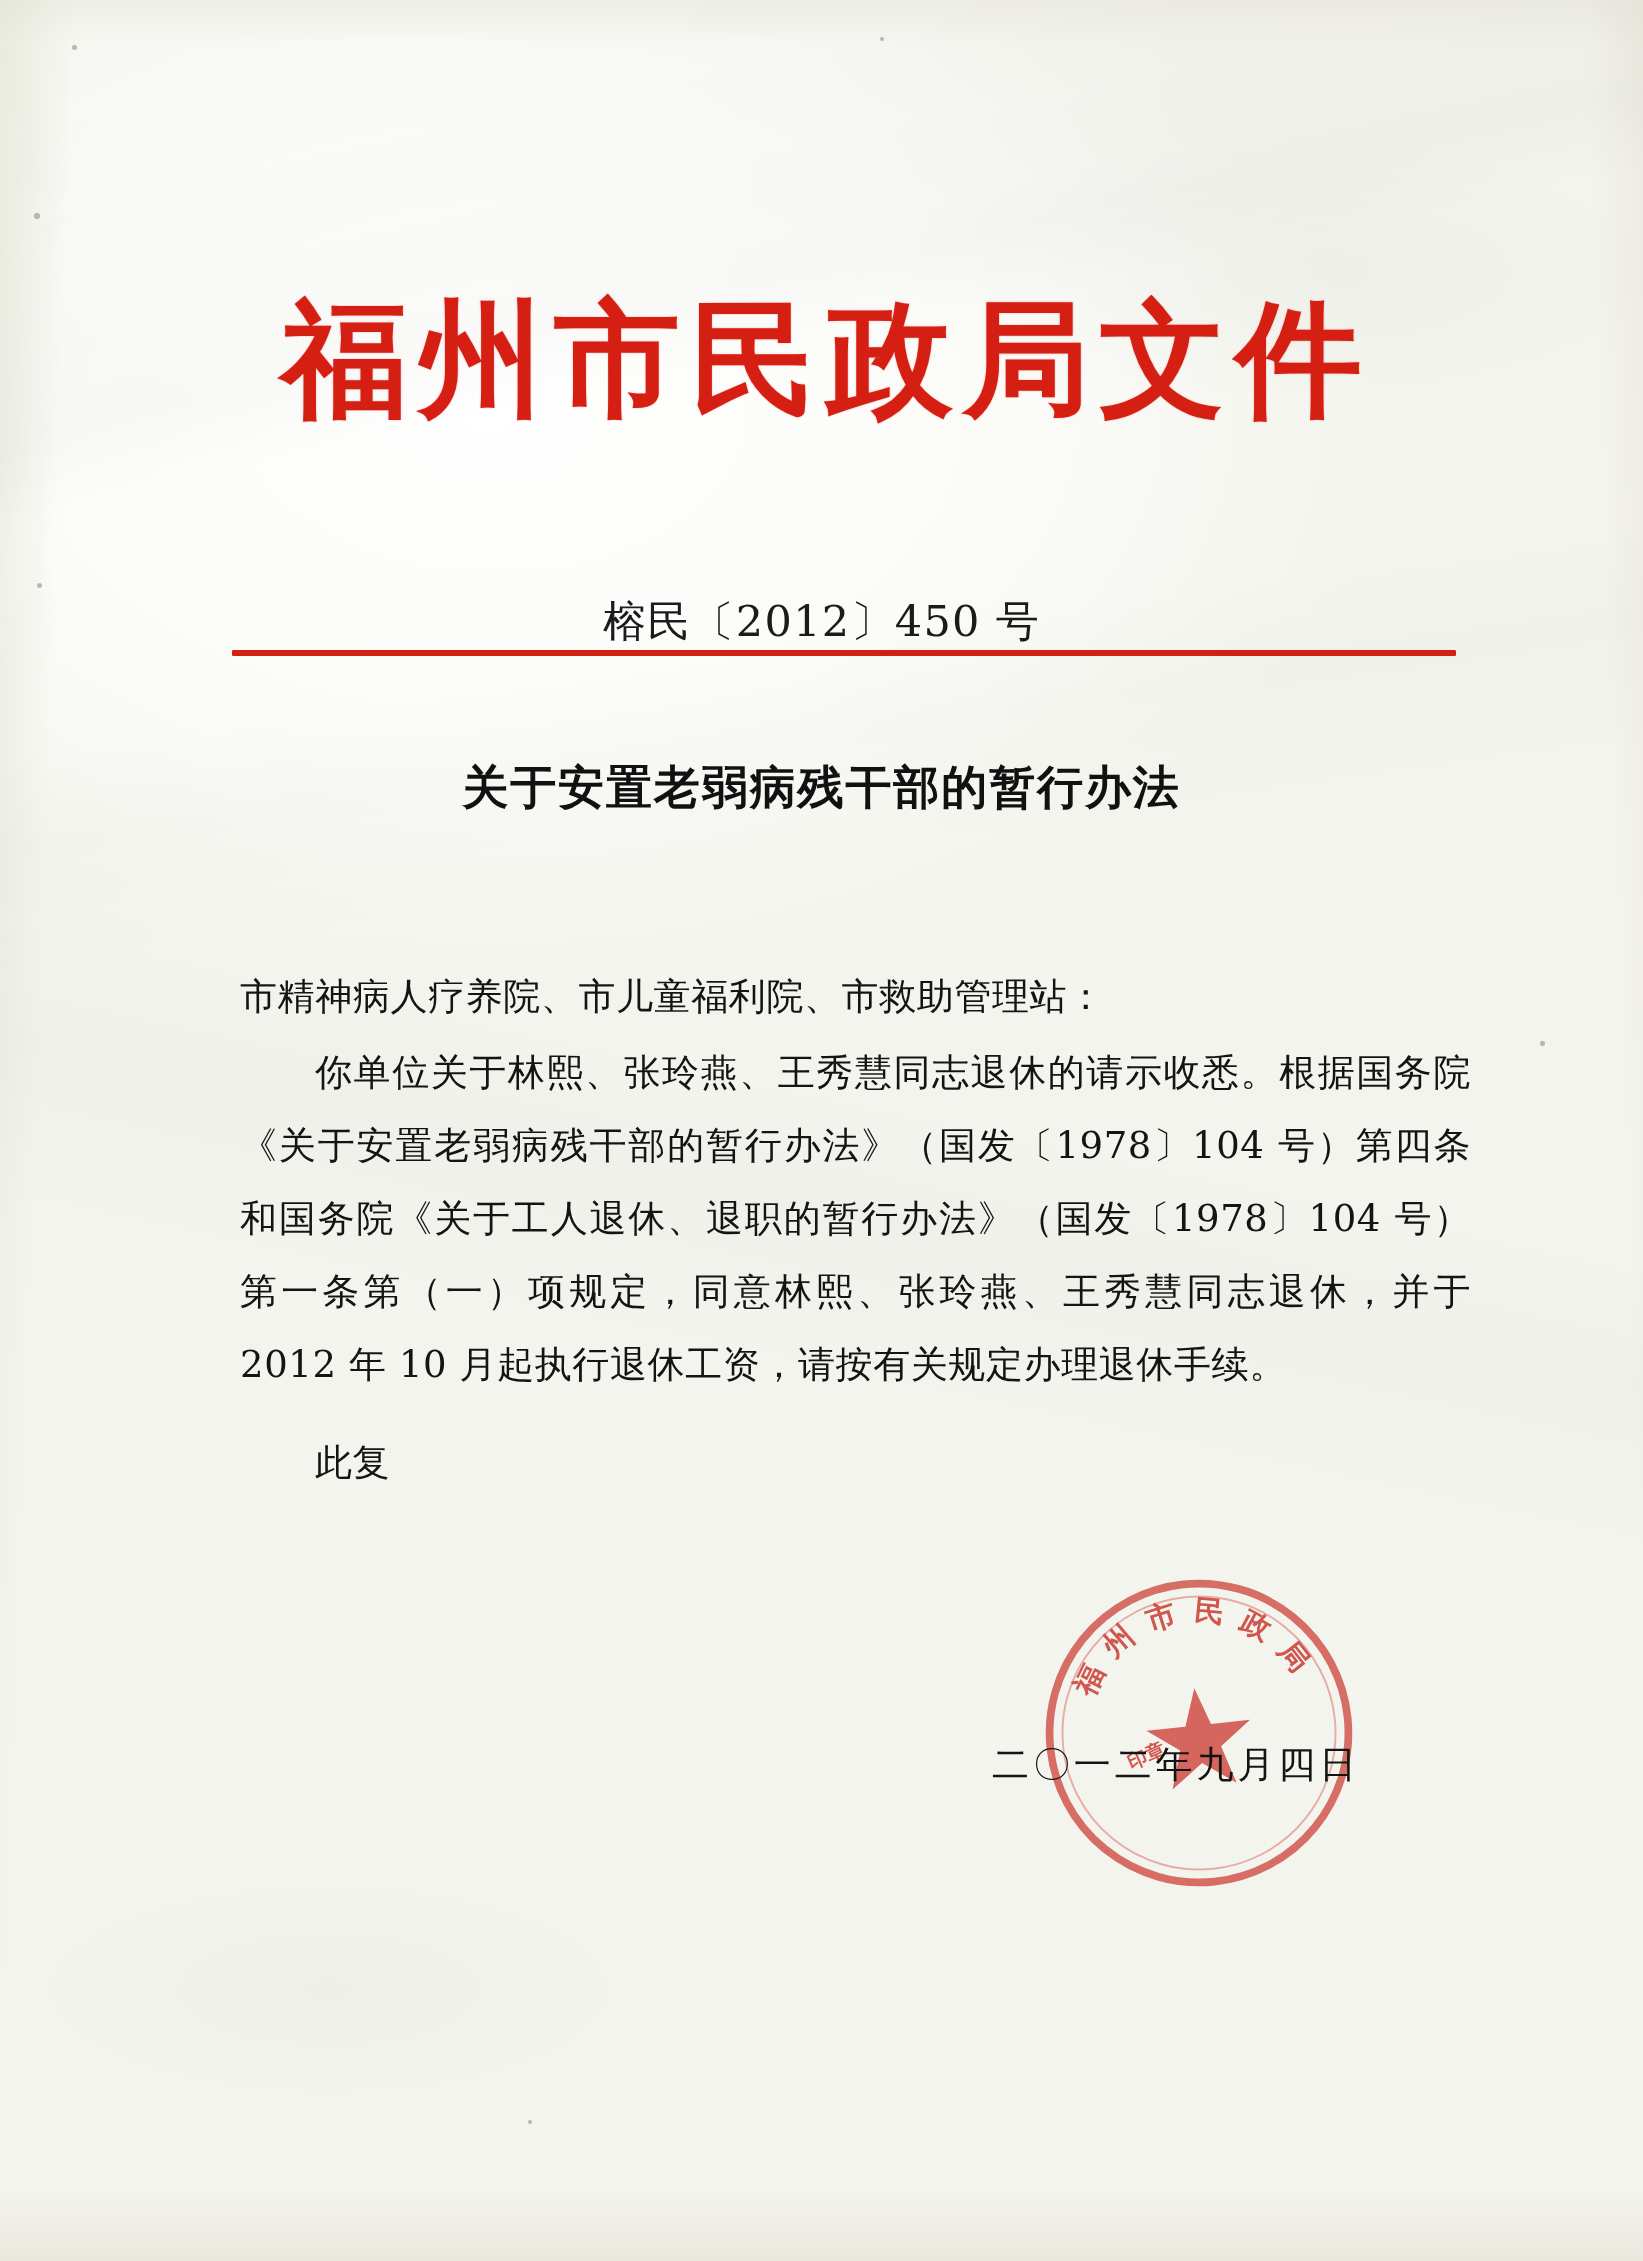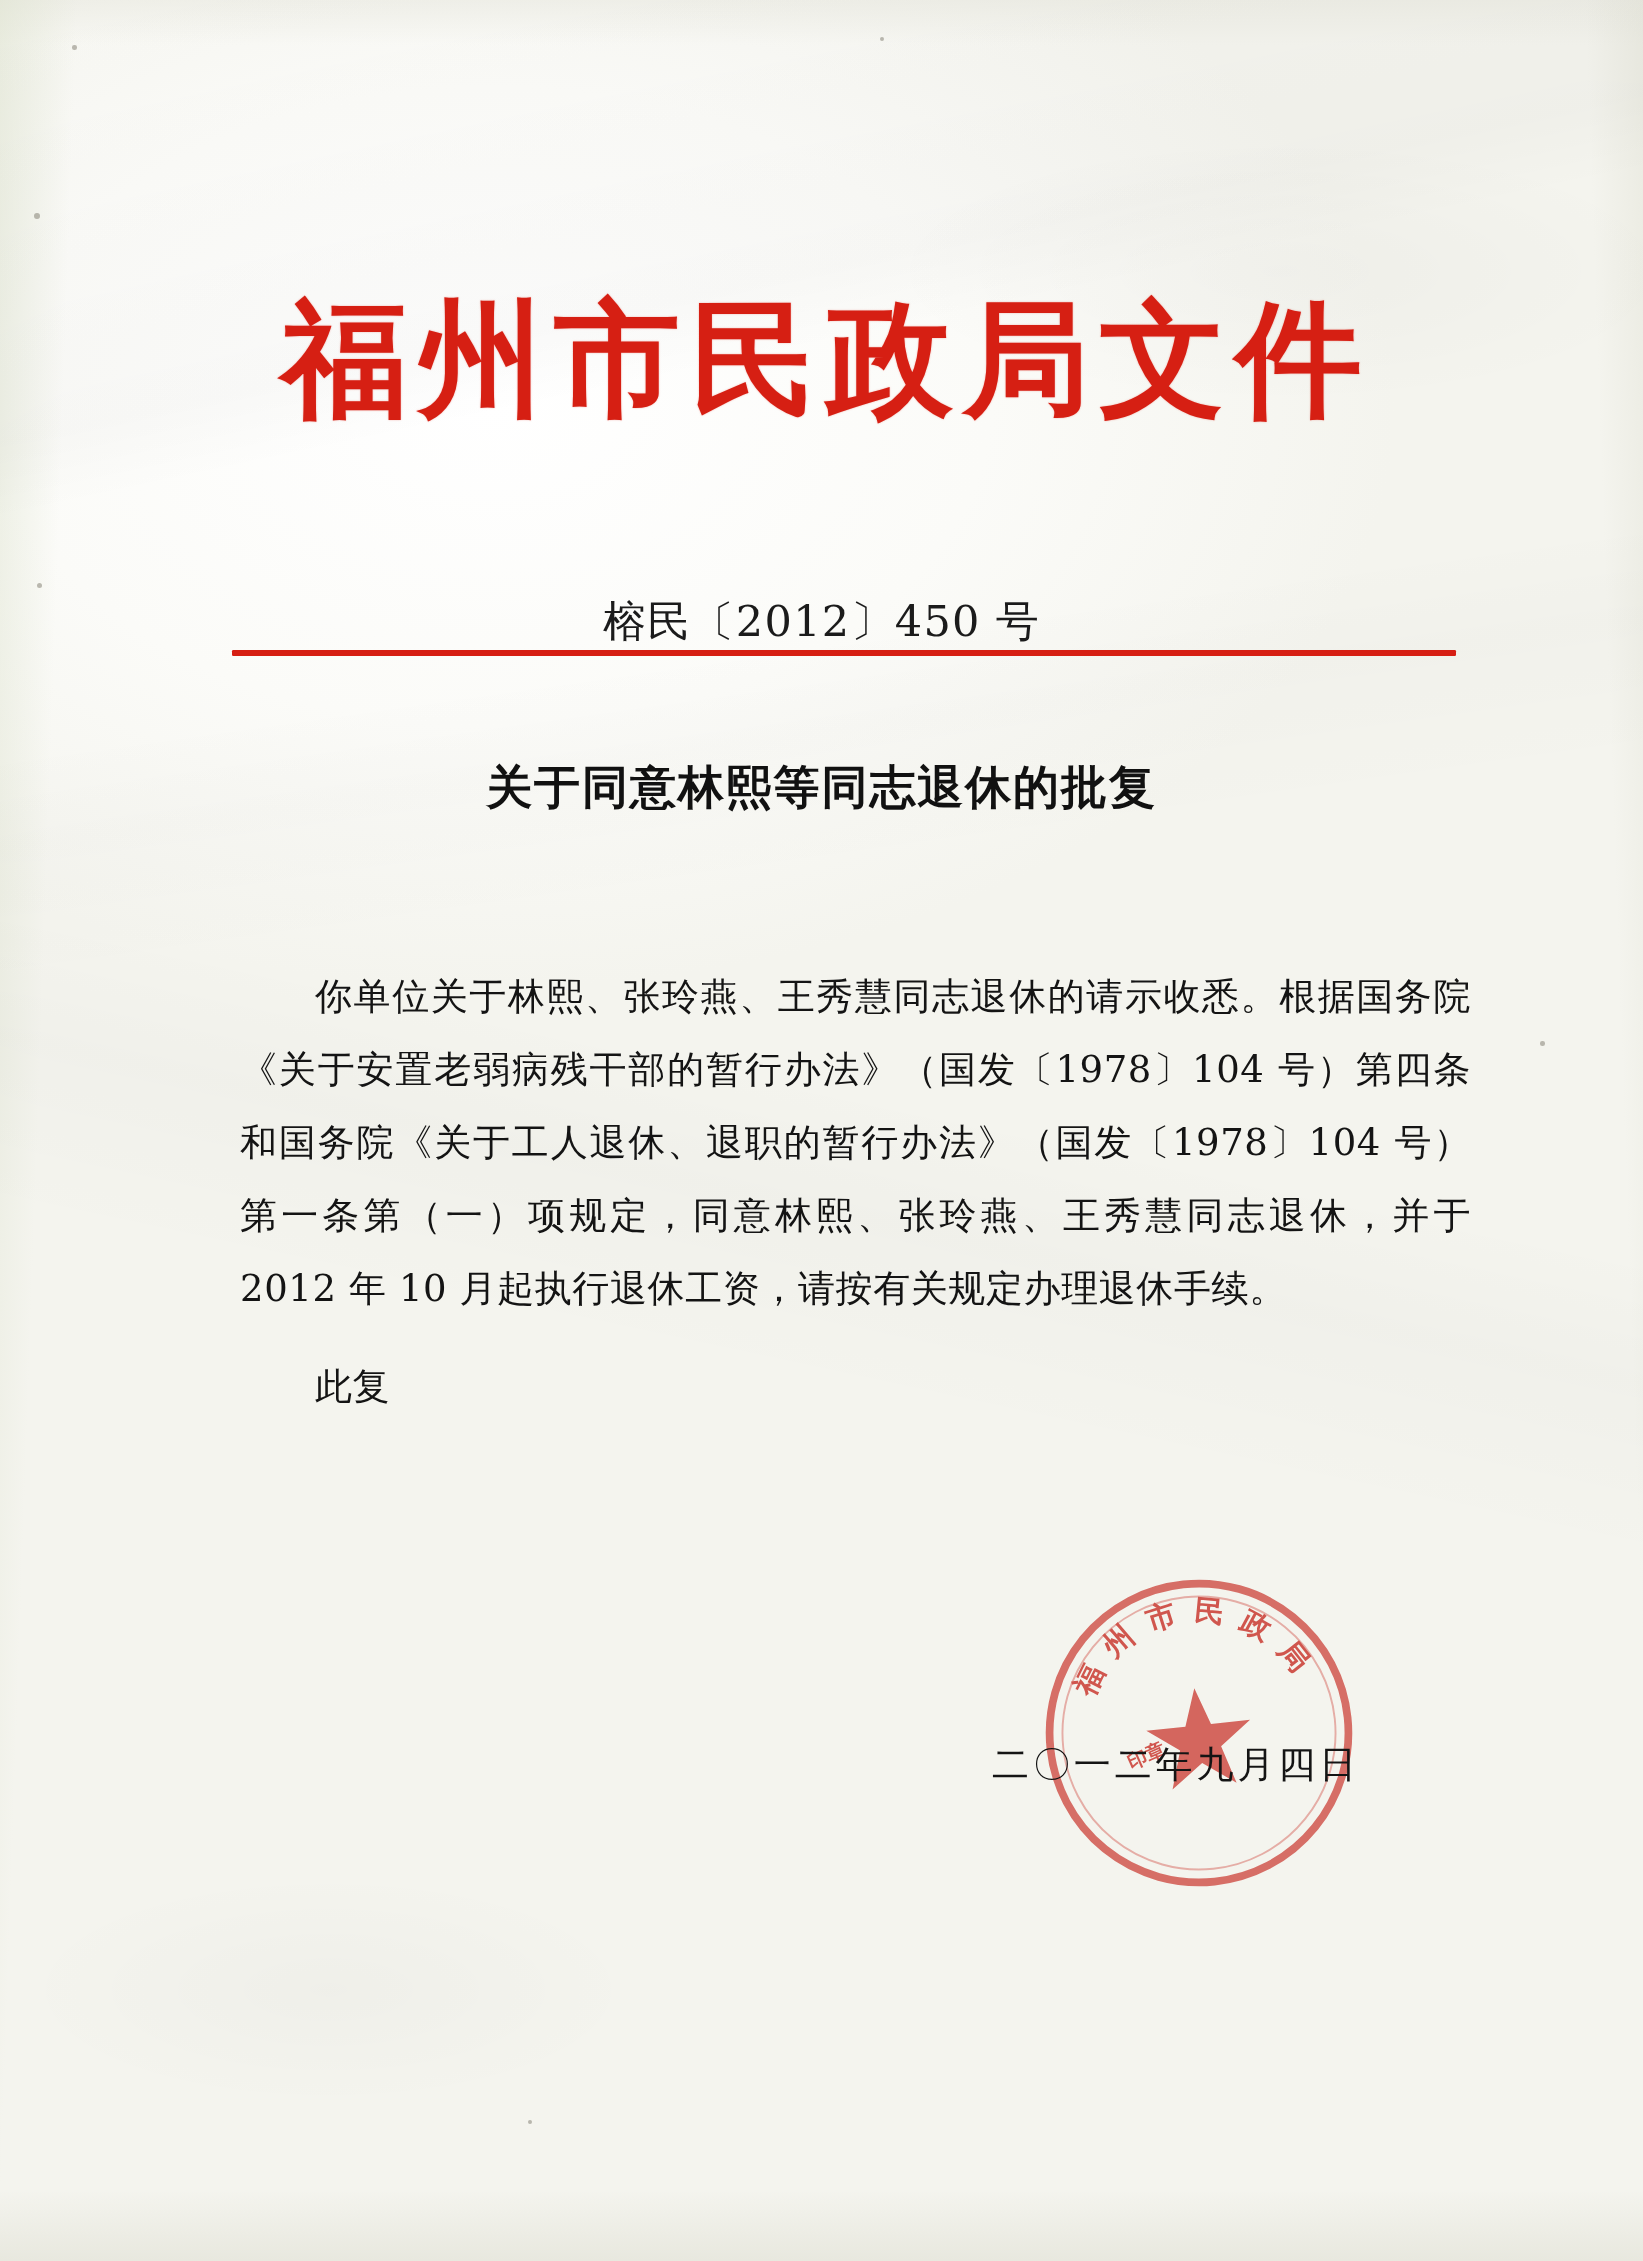--- a/index.html
+++ b/index.html
@@ -184,23 +184,24 @@
   <div class="speck" style="left:528px; top:2120px;width:3.9px;  height:3.9px;"></div>
 
   <div id="content">
 
     <div class="masthead">福州市民政局文件</div>
 
     <div class="docnum">榕民〔2012〕450 号</div>
 
     <div class="redrule"></div>
 
-    <div class="doctitle">关于同意林熙等同志退休的批复</div>
+    <div class="doctitle">关于安置老弱病残干部的暂行办法</div>
 
     <div class="body-block">
+      <p class="addressee">市精神病人疗养院、市儿童福利院、市救助管理站：</p>
       <p class="para">你单位关于林熙、张玲燕、王秀慧同志退休的请示收悉。根据国务院《关于安置老弱病残干部的暂行办法》（国发〔1978〕104 号）第四条和国务院《关于工人退休、退职的暂行办法》（国发〔1978〕104 号）第一条第（一）项规定，同意林熙、张玲燕、王秀慧同志退休，并于 2012 年 10 月起执行退休工资，请按有关规定办理退休手续。</p>
       <p class="para closing">此复</p>
     </div>
 
     <div class="seal">
       <svg width="322" height="322" viewBox="0 0 500 500" aria-hidden="true">
         <circle cx="250" cy="250" r="232" fill="none" stroke="#c9342b" stroke-width="12" opacity="0.85"></circle>
         <circle cx="250" cy="250" r="212" fill="none" stroke="#c9342b" stroke-width="3" opacity="0.45"></circle>
         <path id="sealArc" d="M 76 250 A 174 174 0 0 1 424 250" fill="none"></path>
         <text class="seal-text">

